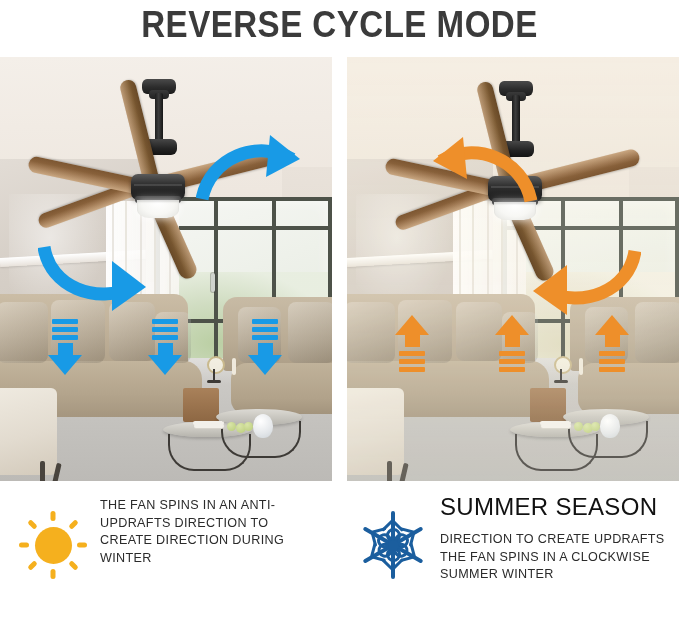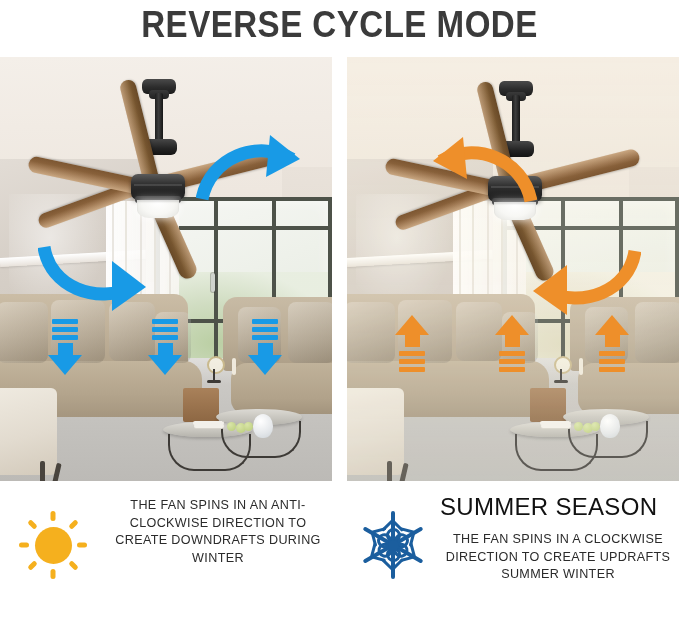--- a/index.html
+++ b/index.html
@@ -138,21 +138,21 @@
   .straight .stem{width:15px;height:12px;margin:0 auto;}
 
   
   .footer{position:absolute;left:0;top:486px;width:679px;height:146px;}
   .col{position:absolute;top:0;width:339px;height:146px;}
   .col.left{left:0;}
   .col.right{left:340px;}
   .ficon{position:absolute;left:14px;top:20px;width:78px;height:78px;}
   .ftext{position:absolute;left:100px;top:4px;width:236px;}
   .fhead{font-size:24px;color:#111;letter-spacing:.3px;white-space:nowrap;line-height:34px;}
-  .fbody{margin-top:7px;font-size:12.6px;color:#2b2b2b;line-height:17.6px;letter-spacing:.35px;text-align:center;}
+  .fbody{margin-top:7px;font-size:12.6px;color:#2b2b2b;line-height:17.6px;letter-spacing:.35px;}
   .fbody div{white-space:nowrap;}
 
   
   .sun{position:absolute;inset:0;}
   .sun .disc{position:absolute;left:21px;top:21px;width:37px;height:37px;border-radius:50%;background:#f5b01e;}
   .sun .ray{position:absolute;left:50%;top:50%;width:5px;height:10px;border-radius:2.5px;background:#f5b01e;}
   
   .snow{position:absolute;inset:0;}
   .snow .arm{position:absolute;left:50%;top:50%;width:4px;height:68px;margin-left:-2px;margin-top:-34px;
     background:#1b5e9e;border-radius:2px;}
@@ -427,22 +427,22 @@
           <div class="ray" style="transform:translate(-50%,-50%) rotate(135deg) translateY(-29px)"></div>
           <div class="ray" style="transform:translate(-50%,-50%) rotate(180deg) translateY(-29px)"></div>
           <div class="ray" style="transform:translate(-50%,-50%) rotate(225deg) translateY(-29px)"></div>
           <div class="ray" style="transform:translate(-50%,-50%) rotate(270deg) translateY(-29px)"></div>
           <div class="ray" style="transform:translate(-50%,-50%) rotate(315deg) translateY(-29px)"></div>
         </div>
       </div>
       <div class="ftext">
         <div class="fbody">
           <div>THE FAN SPINS IN AN ANTI-</div>
-          <div>CLOCKWISE DIRECTION TO</div>
-          <div>CREATE DOWNDRAFTS DURING</div>
+          <div>UPDRAFTS DIRECTION TO</div>
+          <div>CREATE DIRECTION DURING</div>
           <div>WINTER</div>
         </div>
       </div>
     </div>
 
     <div class="col right">
       <div class="ficon">
         <div class="snow">
           <div class="arm" style="transform:rotate(0deg)">
             <div class="b" style="height:15px;top:7px;left:-5px;transform:rotate(45deg)"></div>
@@ -467,20 +467,20 @@
             <div class="b" style="height:15px;bottom:7px;left:5px;transform:rotate(45deg)"></div>
             <div class="r" style="top:17px"></div>
             <div class="r" style="bottom:17px"></div>
           </div>
           <div class="core"></div>
         </div>
       </div>
       <div class="ftext">
         <div class="fhead">SUMMER SEASON</div>
         <div class="fbody">
+          <div>DIRECTION TO CREATE UPDRAFTS</div>
           <div>THE FAN SPINS IN A CLOCKWISE</div>
-          <div>DIRECTION TO CREATE UPDRAFTS</div>
           <div>SUMMER WINTER</div>
         </div>
       </div>
     </div>
   </div>
 </div>
 
 </body></html>

